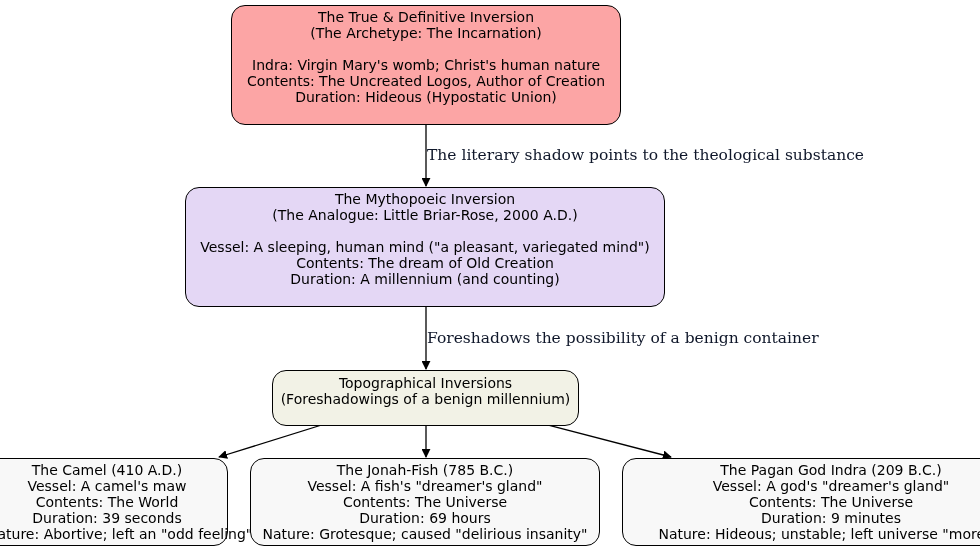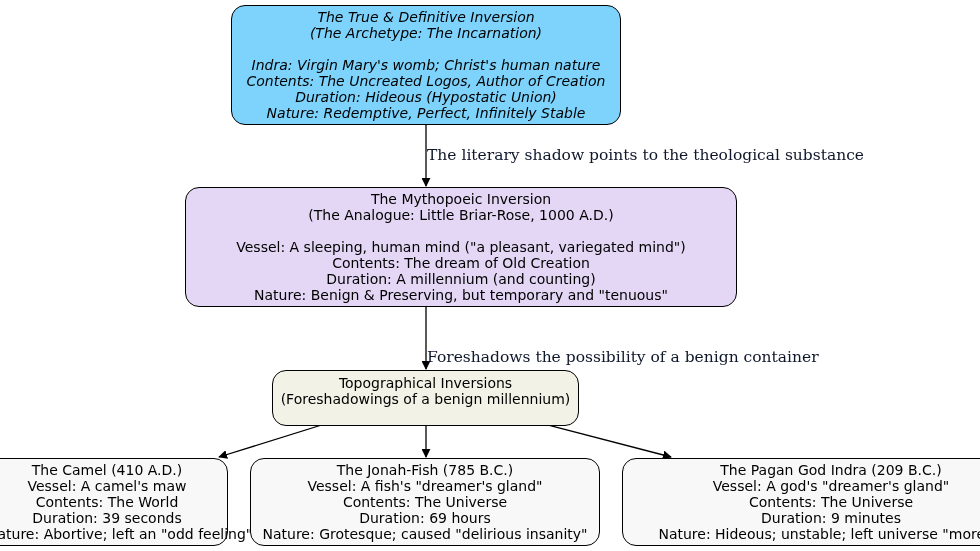--- a/index.html
+++ b/index.html
@@ -4,21 +4,21 @@
 <style>
   html, body { margin:0; padding:0; background:#ffffff; }
   body { width:980px; height:551px; position:relative; overflow:hidden; font-family:"DejaVu Sans", sans-serif; }
   svg.edges { position:absolute; left:0; top:0; width:980px; height:551px; }
   .node { position:absolute; box-sizing:border-box; border:1.3px solid #000; border-radius:14px;
           text-align:center; font-size:14px; line-height:16px; color:#000; }
   .node .line { display:block; white-space:nowrap; }
   .node .gap { display:block; height:16px; }
   .edge-label { position:absolute; font-family:"DejaVu Serif", serif; font-size:15.5px; white-space:nowrap; color:#0f172a; }
   #n-archetype { left:231px; top:5px; width:390px; height:120px; background:#fff2cc; padding-top:3px; }
-  #n-mythopoeic { left:185px; top:187px; width:552px; height:120px; background:#e4d7f5; padding-top:3px; }
+  #n-mythopoeic { left:185px; top:187px; width:480px; height:120px; background:#e4d7f5; padding-top:3px; }
   #n-topo { left:272px; top:370px; width:307px; height:56px; background:#f2f2e6; padding-top:4px; }
   #n-camel { left:-14px; top:458px; width:242px; height:88px; background:#f8f8f8; padding-top:3px; }
   #n-jonah { left:250px; top:458px; width:350px; height:88px; background:#f8f8f8; padding-top:3px; }
   #n-indra { left:622px; top:458px; width:420px; height:88px; background:#f8f8f8; padding-top:3px; }
   #n-indra .line { position:relative; left:-1px; }
 </style>
 </head>
 <body>
 
 <svg class="edges" viewBox="0 0 980 551">
@@ -28,40 +28,38 @@
     </marker>
   </defs>
   <line x1="426" y1="125" x2="426" y2="186" stroke="#000" stroke-width="1.3" marker-end="url(#arrow)"></line>
   <line x1="426" y1="307" x2="426" y2="369" stroke="#000" stroke-width="1.3" marker-end="url(#arrow)"></line>
   <line x1="360" y1="413" x2="219" y2="457" stroke="#000" stroke-width="1.3" marker-end="url(#arrow)"></line>
   <line x1="426" y1="413" x2="426" y2="457" stroke="#000" stroke-width="1.3" marker-end="url(#arrow)"></line>
   <line x1="502" y1="413" x2="671" y2="457" stroke="#000" stroke-width="1.3" marker-end="url(#arrow)"></line>
 </svg>
 
 <div class="edge-label" style="left:427px; top:146px;">The literary shadow points to the theological substance</div>
-<div class="edge-label" style="left:427px; top:348px;">Foreshadows the possibility of a benign container</div>
+<div class="edge-label" style="left:427px; top:329px;">Foreshadows the possibility of a benign container</div>
 
-<div class="node" id="n-archetype" style="background: #7dd3fc; font-style: italic;">
+<div class="node" id="n-archetype" style="background: #fca5a5;">
   <span class="line">The True &amp; Definitive Inversion</span>
   <span class="line">(The Archetype: The Incarnation)</span>
   <span class="gap"></span>
   <span class="line">Indra: Virgin Mary's womb; Christ's human nature</span>
   <span class="line">Contents: The Uncreated Logos, Author of Creation</span>
   <span class="line">Duration: Hideous (Hypostatic Union)</span>
-  <span class="line">Nature: Redemptive, Perfect, Infinitely Stable</span>
 </div>
 
 <div class="node" id="n-mythopoeic" style="background: rgb(228, 215, 245);">
   <span class="line">The Mythopoeic Inversion</span>
-  <span class="line">(The Analogue: Little Briar-Rose, 1000 A.D.)</span>
+  <span class="line">(The Analogue: Little Briar-Rose, 2000 A.D.)</span>
   <span class="gap"></span>
   <span class="line">Vessel: A sleeping, human mind ("a pleasant, variegated mind")</span>
   <span class="line">Contents: The dream of Old Creation</span>
   <span class="line">Duration: A millennium (and counting)</span>
-  <span class="line">Nature: Benign &amp; Preserving, but temporary and "tenuous"</span>
 </div>
 
 <div class="node" id="n-topo" style="background: rgb(242, 242, 230);">
   <span class="line">Topographical Inversions</span>
   <span class="line">(Foreshadowings of a benign millennium)</span>
 </div>
 
 <div class="node" id="n-camel" style="background: rgb(248, 248, 248);">
   <span class="line">The Camel (410 A.D.)</span>
   <span class="line">Vessel: A camel's maw</span>

